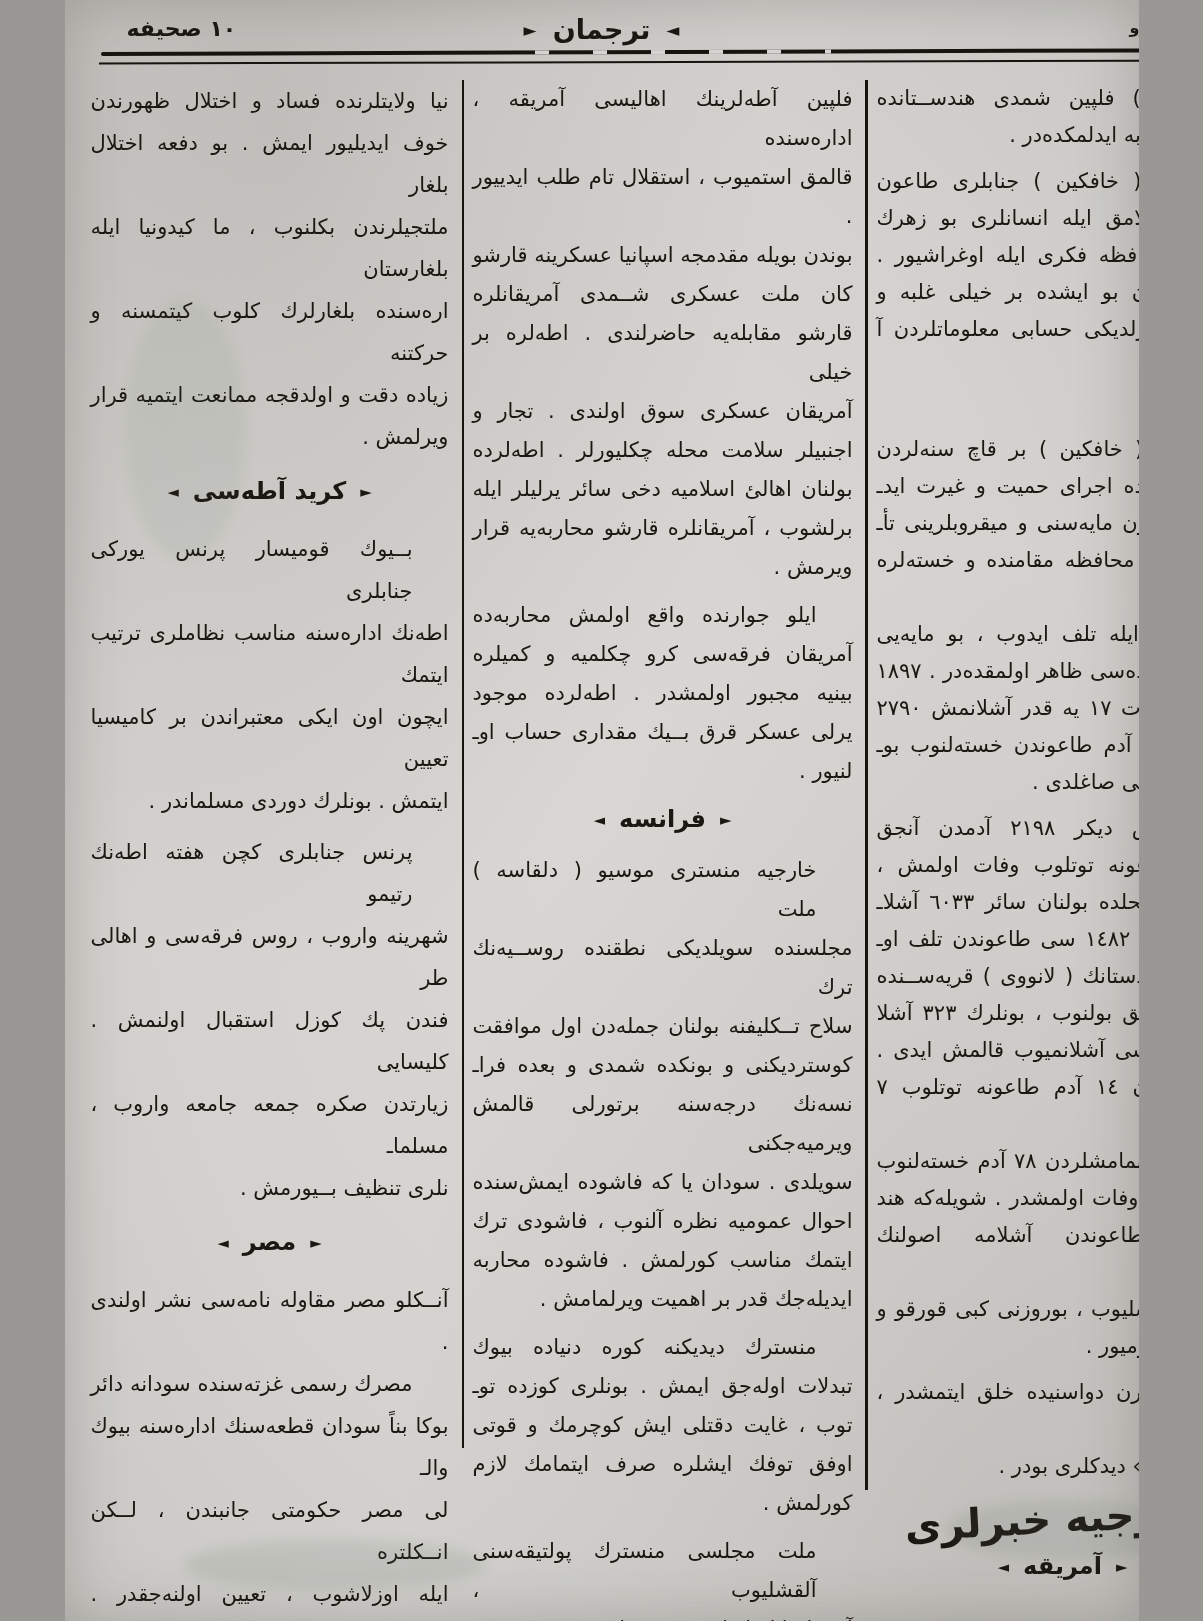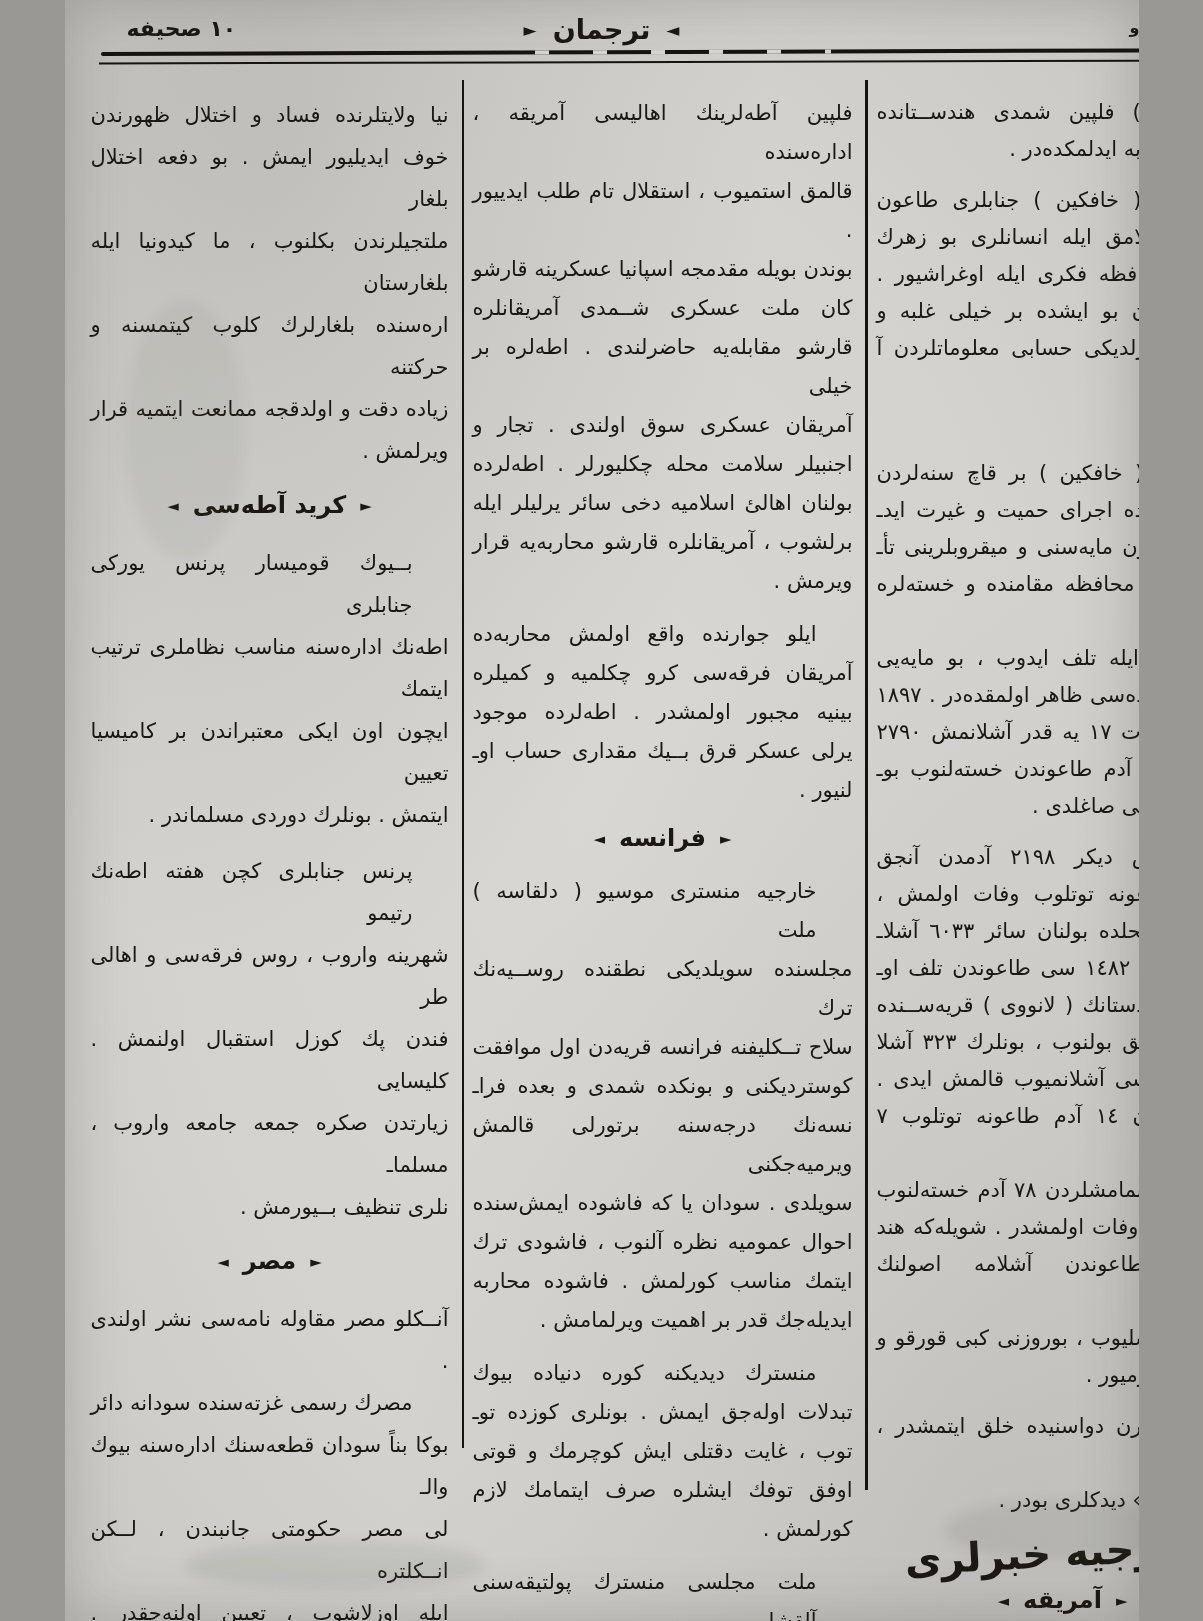--- a/index.html
+++ b/index.html
@@ -30,21 +30,21 @@
   .rule-bottom{position:absolute;left:34px;top:61px;width:1164px;height:2px;background:#17130f;transform:rotate(-.15deg);}
   
   .vsep{position:absolute;width:2px;background:#17130f;}
   .vsep.s1{left:397px;top:80px;height:1368px;}
   .vsep.s2{left:800px;top:80px;height:1410px;width:3px;}
   
   .col{position:absolute;top:80px;direction:rtl;text-align:right;}
   .col-right{left:812px;width:372px;font-size:21px;line-height:37px;}
   .col-middle{left:408px;width:380px;font-size:21px;line-height:39px;}
   .col-left{left:26px;width:358px;font-size:21px;line-height:42px;}
-  .para{margin:14px 0 9px 0;}
+  .para{margin:0 0 9px 0;}
   .line{text-align:justify;text-align-last:justify;}
   .line.last{text-align-last:auto;}
   .line.indent{padding-right:36px;}
   .heading{display:flex;direction:rtl;justify-content:center;align-items:center;gap:14px;font-weight:bold;font-size:24px;margin:8px 0 12px;}
   .col-left .heading{margin:12px 0 16px;}
   .heading-major{text-align:center;font-size:40px;font-weight:bold;margin:16px 20px 10px 0;transform:rotate(-3deg);letter-spacing:1px;}
 </style>
 </head>
 <body>
 
@@ -139,21 +139,21 @@
         <div class="line last">لنيور .</div>
       </div>
       <div class="heading">
         <span class="fleuron">►</span>
         <span>فرانسه</span>
         <span class="fleuron">◄</span>
       </div>
       <div class="para">
         <div class="line indent">خارجيه منسترى موسيو ( دلقاسه ) ملت</div>
         <div class="line">مجلسنده سويلديكى نطقنده روســيه‌نك ترك</div>
-        <div class="line">سلاح تــكليفنه فرانسه قريه‌دن اول موافقت</div>
+        <div class="line">سلاح تــكليفنه بولنان جمله‌دن اول موافقت</div>
         <div class="line">كوسترديكنى و بونكده شمدى و بعده فراـ</div>
         <div class="line">نسه‌نك درجه‌سنه برتورلى قالمش ويرميه‌جكنى</div>
         <div class="line">سويلدى . سودان يا كه فاشوده ايمش‌سنده</div>
         <div class="line">احوال عموميه نظره آلنوب ، فاشودى ترك</div>
         <div class="line">ايتمك مناسب كورلمش . فاشوده محاربه</div>
         <div class="line last">ايديله‌جك قدر بر اهميت ويرلمامش .</div>
       </div>
       <div class="para">
         <div class="line indent">منسترك ديديكنه كوره دنياده بيوك</div>
         <div class="line">تبدلات اوله‌جق ايمش . بونلرى كوزده توـ</div>

